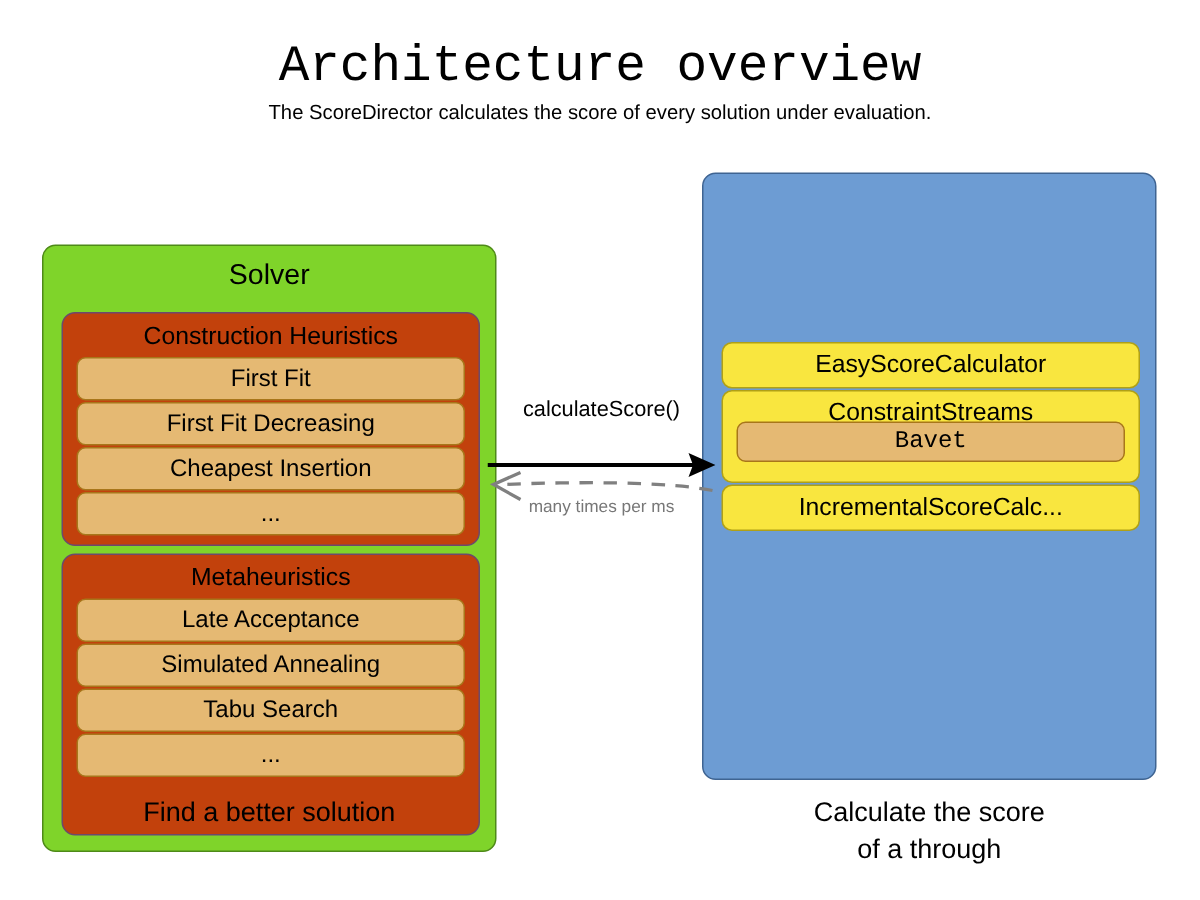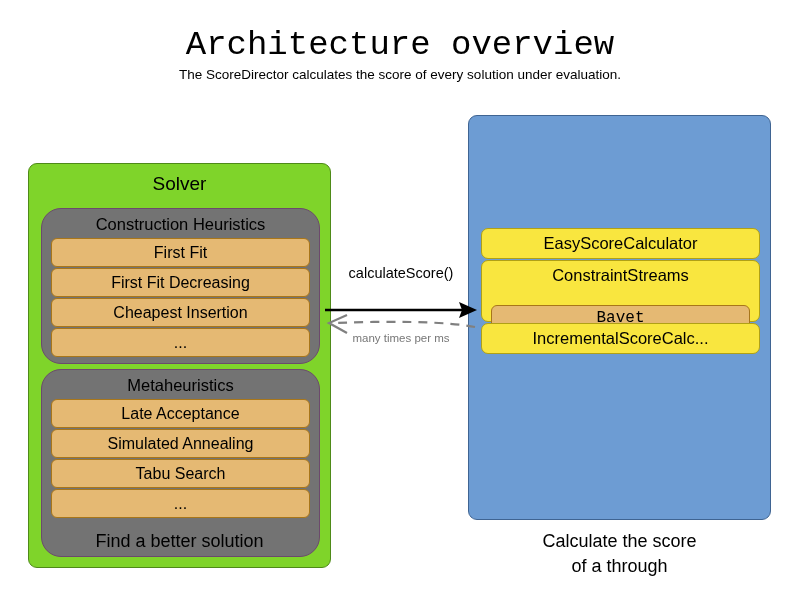--- a/index.html
+++ b/index.html
@@ -69,23 +69,23 @@
     padding-top: 10px;
     color: #000;
   }
 
   
   .group {
     position: absolute;
     box-sizing: border-box;
     left: 12px;
     width: 279px;
-    background: #737373;
+    background: #c2410c;
     border: 1px solid #6c4a6c;
-    border-radius: 20px;
+    border-radius: 9px;
     padding: 0;
   }
   #group-ch { top: 44px; height: 156px; }
   #group-mh { top: 205px; height: 188px; }
 
   .group-title {
     text-align: center;
     font-size: 16.5px;
     line-height: 16.5px;
     padding-top: 7px;
@@ -125,21 +125,21 @@
     top: 112px;
     height: 31px;
     line-height: 29px;
   }
   #calc-cs {
     top: 144px;
     height: 62px;
   }
   #calc-cs .calc-label {
     line-height: 28px;
-    height: 44px;
+    height: 20px;
   }
   #calc-inc {
     top: 207px;
     height: 31px;
     line-height: 29px;
   }
   .subitem {
     box-sizing: border-box;
     margin: 0 9px;
     height: 27px;

